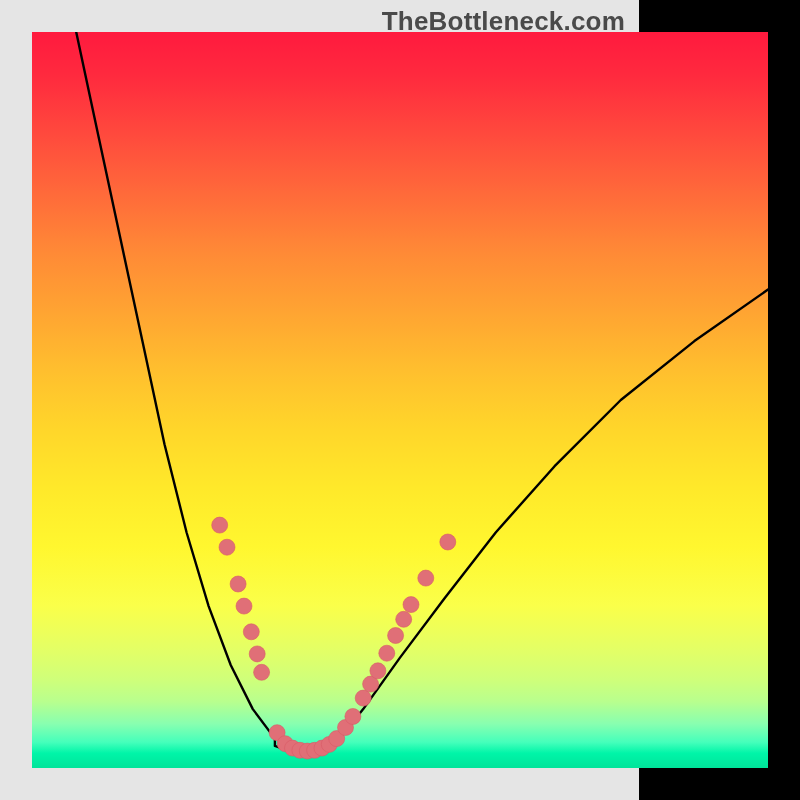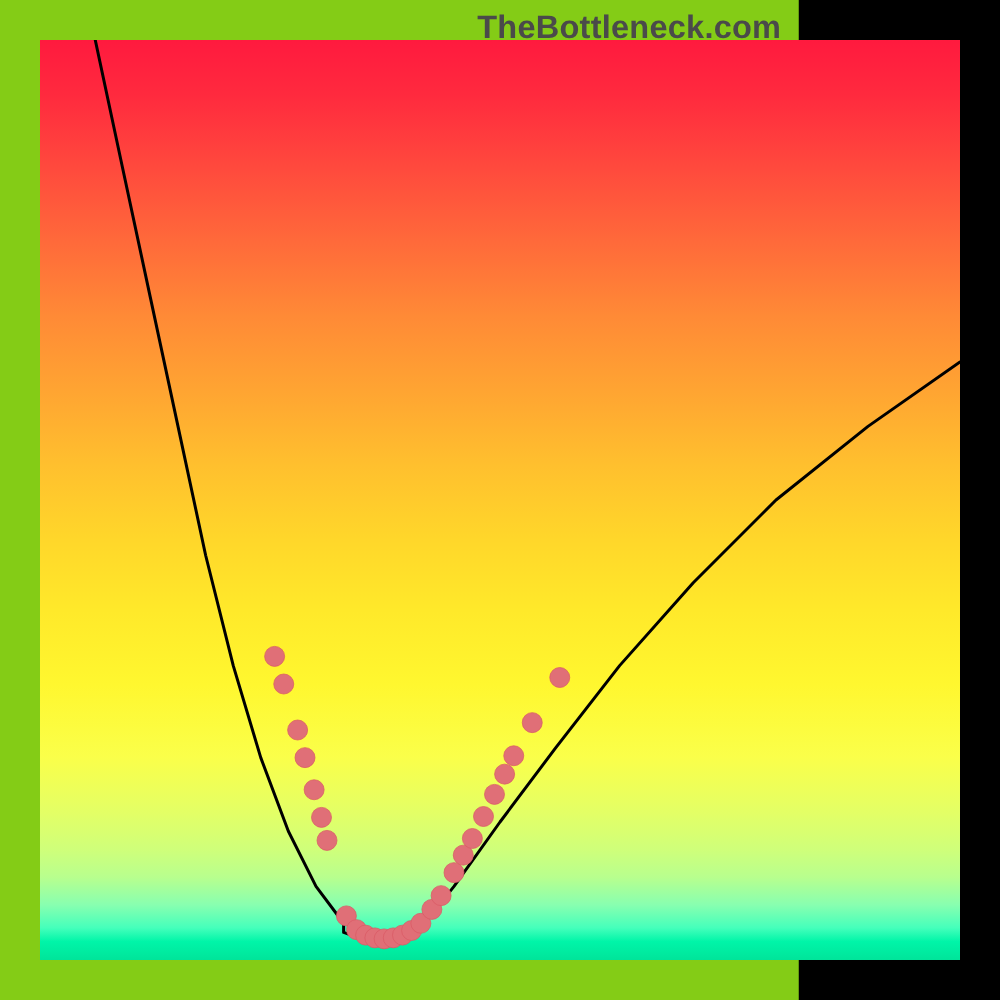--- a/index.html
+++ b/index.html
@@ -10,21 +10,21 @@
     overflow: hidden;
     background: #000;
     font-family: Arial, Helvetica, sans-serif;
   }
   .frame {
     position: absolute;
     top: 0;
     left: 0;
     width: 639px;
     height: 800px;
-    background: #84cc16;
+    background: #e5e5e5;
   }
   .plot {
     position: absolute;
     top: 32px;
     left: 32px;
     width: 736px;
     height: 736px;
     overflow: hidden;
   }
   .gradient {

